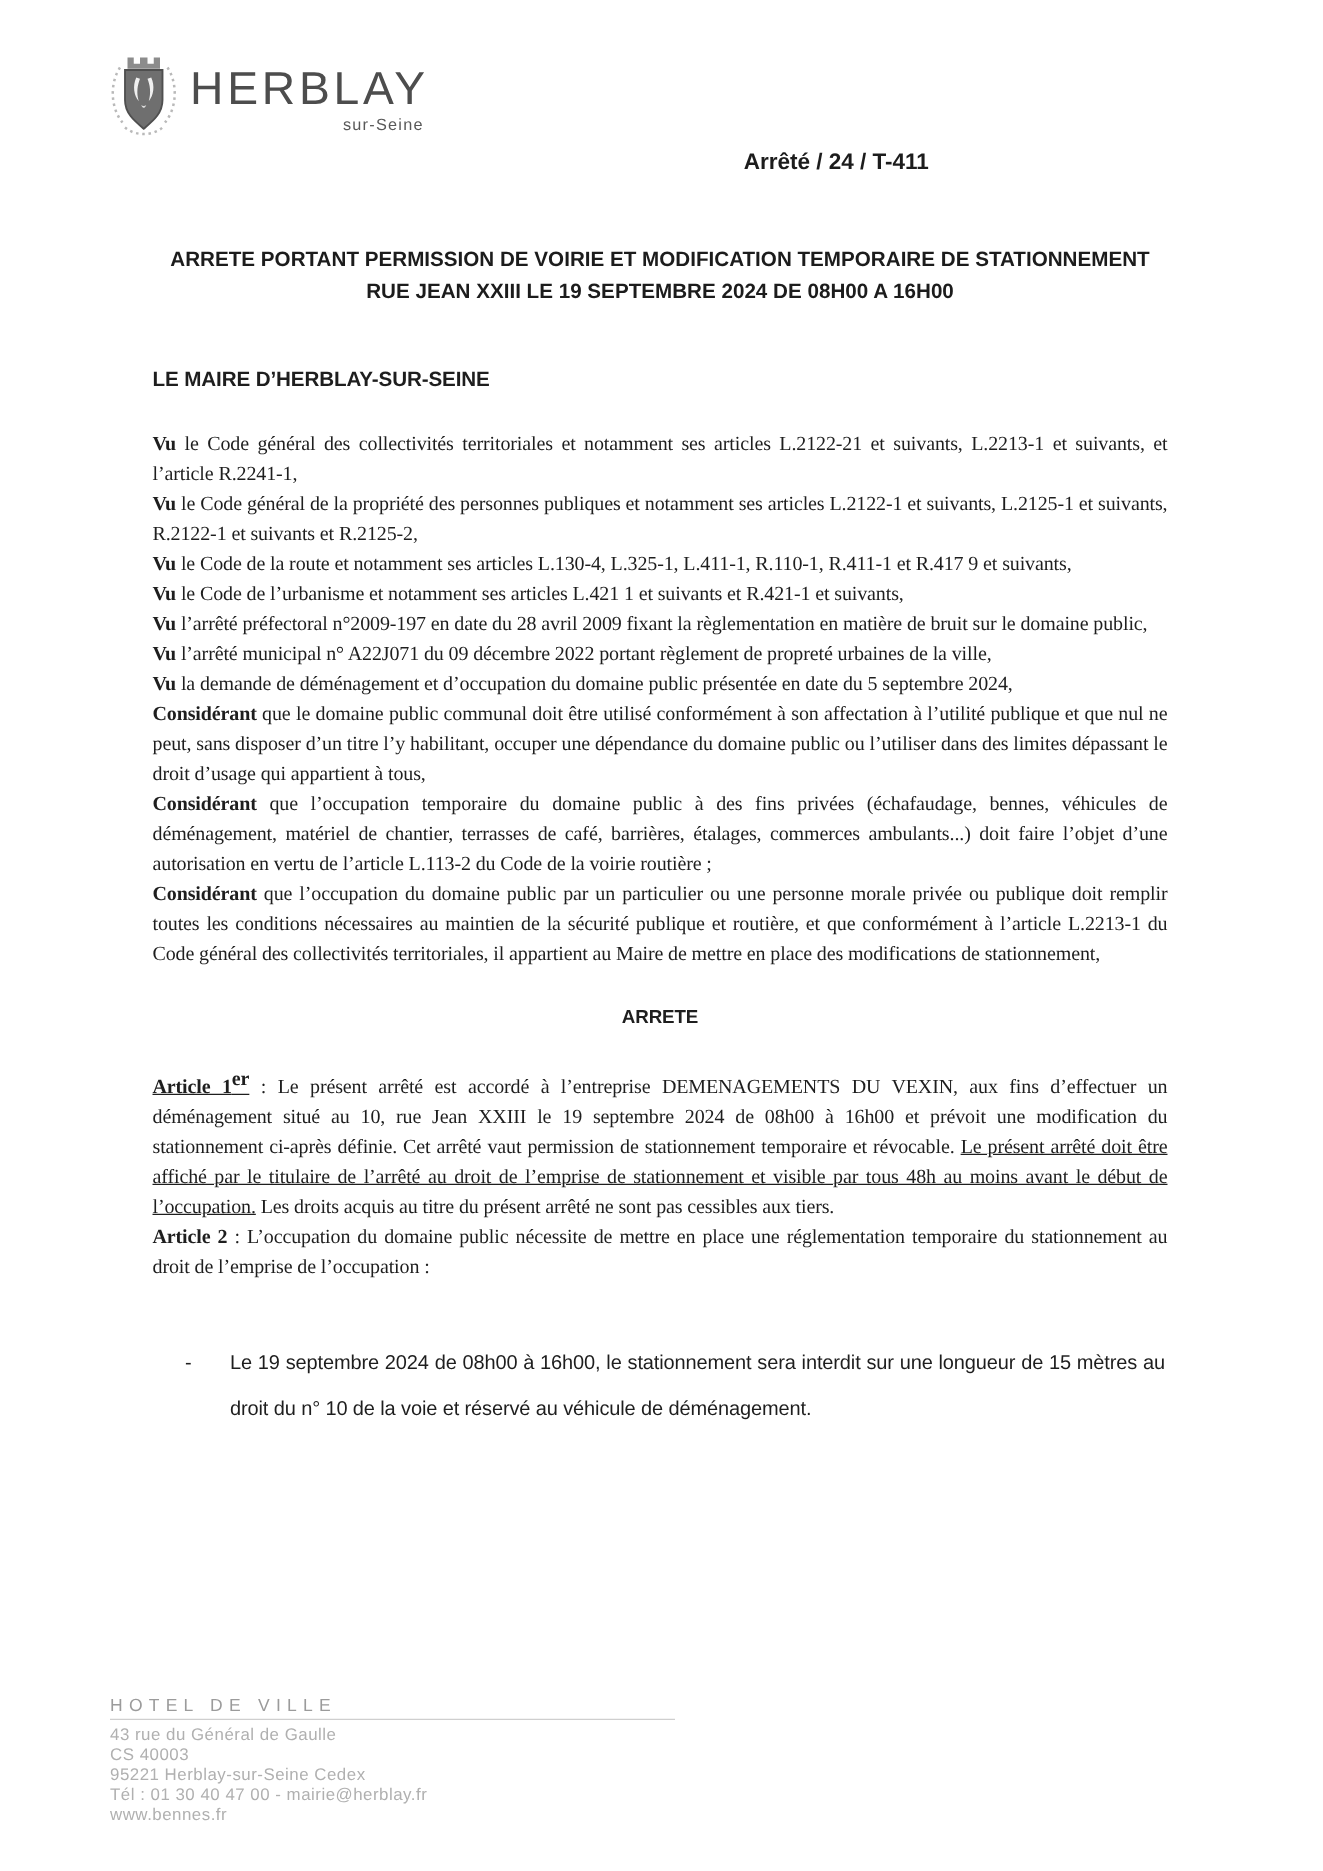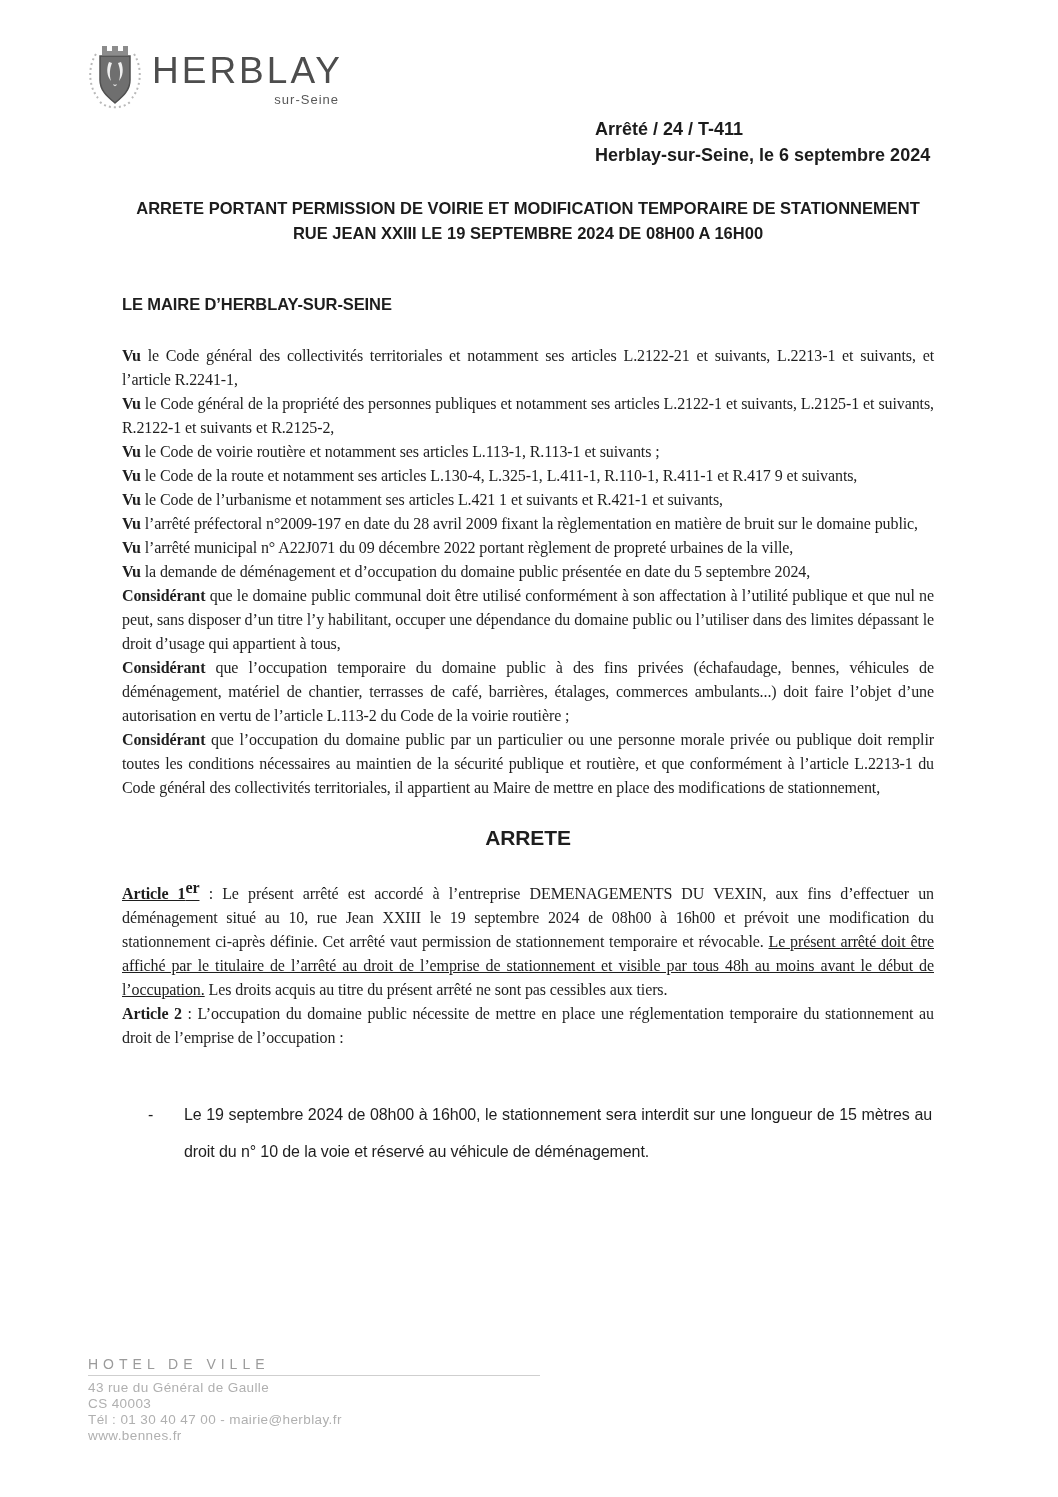--- a/index.html
+++ b/index.html
@@ -33,21 +33,21 @@
     position:absolute;left:122px;top:196px;width:812px;
     text-align:center;font-weight:bold;font-size:16.5px;line-height:25px;color:#1c1c1c;
   }
 
   
   .text-col{position:absolute;left:122px;top:292px;width:812px;font-size:16px;letter-spacing:-0.1px;}
   .salutation{font-weight:bold;font-size:16.5px;line-height:24px;margin:0 0 28px 0;}
   .para{margin:0;text-align:justify;line-height:24px;font-family:Liberation Serif, serif;}
   .para strong{font-weight:bold;}
   .arrete-heading{
-    text-align:center;font-weight:bold;font-size:21px;line-height:24px;margin:26px 0;
+    text-align:center;font-weight:bold;font-size:15px;line-height:24px;margin:26px 0;
   }
   .underline{text-decoration:underline;}
   .article-label{font-weight:bold;}
   .article-label sup{font-size:16px;}
 
   .bullet-row{display:flex;margin-top:46px;}
   .bullet-dash{width:36px;padding-left:26px;line-height:37px;flex:none;}
   .bullet-text{flex:1;text-align:justify;line-height:37px;padding-right:2px;}
 
   
@@ -81,34 +81,32 @@
       <path d="M27 44 c1 3 3 3 4 0 c-1 1 -3 1 -4 0 z" fill="#dcdcdc"></path>
     </svg>
     <div class="wordmark-wrap">
       <div class="wordmark">HERBLAY</div>
       <div class="wordmark-sub">sur-Seine</div>
     </div>
   </div>
 
   <div class="ref-block">
     <div>Arrêté / 24 / T-411</div>
-    <div>Herblay-sur-Seine, le 6 septembre 2024</div>
   </div>
 
   <div class="doc-title">
     <div>ARRETE PORTANT PERMISSION DE VOIRIE ET MODIFICATION TEMPORAIRE DE STATIONNEMENT</div>
     <div>RUE JEAN XXIII LE 19 SEPTEMBRE 2024 DE 08H00 A 16H00</div>
   </div>
 
   <div class="text-col">
     <p class="salutation">LE MAIRE D’HERBLAY-SUR-SEINE</p>
 
     <p class="para"><strong>Vu</strong> <span>le Code général des collectivités territoriales et notamment ses articles L.2122-21 et suivants, L.2213-1 et suivants, et l’article R.2241-1,</span></p>
     <p class="para"><strong>Vu</strong> <span>le Code général de la propriété des personnes publiques et notamment ses articles L.2122-1 et suivants, L.2125-1 et suivants, R.2122-1 et suivants et R.2125-2,</span></p>
-    <p class="para"><strong>Vu</strong> <span>le Code de voirie routière et notamment ses articles L.113-1, R.113-1 et suivants ;</span></p>
     <p class="para"><strong>Vu</strong> <span>le Code de la route et notamment ses articles L.130-4, L.325-1, L.411-1, R.110-1, R.411-1 et R.417 9 et suivants,</span></p>
     <p class="para"><strong>Vu</strong> <span>le Code de l’urbanisme et notamment ses articles L.421 1 et suivants et R.421-1 et suivants,</span></p>
     <p class="para"><strong>Vu</strong> <span>l’arrêté préfectoral n°2009-197 en date du 28 avril 2009 fixant la règlementation en matière de bruit sur le domaine public,</span></p>
     <p class="para"><strong>Vu</strong> <span>l’arrêté municipal n° A22J071 du 09 décembre 2022 portant règlement de propreté urbaines de la ville,</span></p>
     <p class="para"><strong>Vu</strong> <span>la demande de déménagement et d’occupation du domaine public présentée en date du 5 septembre 2024,</span></p>
     <p class="para"><strong>Considérant</strong> <span>que le domaine public communal doit être utilisé conformément à son affectation à l’utilité publique et que nul ne peut, sans disposer d’un titre l’y habilitant, occuper une dépendance du domaine public ou l’utiliser dans des limites dépassant le droit d’usage qui appartient à tous,</span></p>
     <p class="para"><strong>Considérant</strong> <span>que l’occupation temporaire du domaine public à des fins privées (échafaudage, bennes, véhicules de déménagement, matériel de chantier, terrasses de café, barrières, étalages, commerces ambulants...) doit faire l’objet d’une autorisation en vertu de l’article L.113-2 du Code de la voirie routière ;</span></p>
     <p class="para"><strong>Considérant</strong> <span>que l’occupation du domaine public par un particulier ou une personne morale privée ou publique doit remplir toutes les conditions nécessaires au maintien de la sécurité publique et routière, et que conformément à l’article L.2213-1 du Code général des collectivités territoriales, il appartient au Maire de mettre en place des modifications de stationnement,</span></p>
 
     <div class="arrete-heading">ARRETE</div>
@@ -121,17 +119,18 @@
       <div class="bullet-dash">-</div>
       <div class="bullet-text">Le 19 septembre 2024 de 08h00 à 16h00, le stationnement sera interdit sur une longueur de 15 mètres au droit du n° 10 de la voie et réservé au véhicule de déménagement.</div>
     </div>
   </div>
 
   <div class="footer">
     <div class="footer-title">HOTEL DE VILLE</div>
     <hr class="footer-rule">
     <div class="footer-line">43 rue du Général de Gaulle</div>
     <div class="footer-line">CS 40003</div>
+    <div class="footer-line">95221 Herblay-sur-Seine Cedex</div>
     <div class="footer-line">Tél : 01 30 40 47 00 - mairie@herblay.fr</div>
     <div class="footer-line">www.bennes.fr</div>
   </div>
 
 </div>
 
 </body></html>

